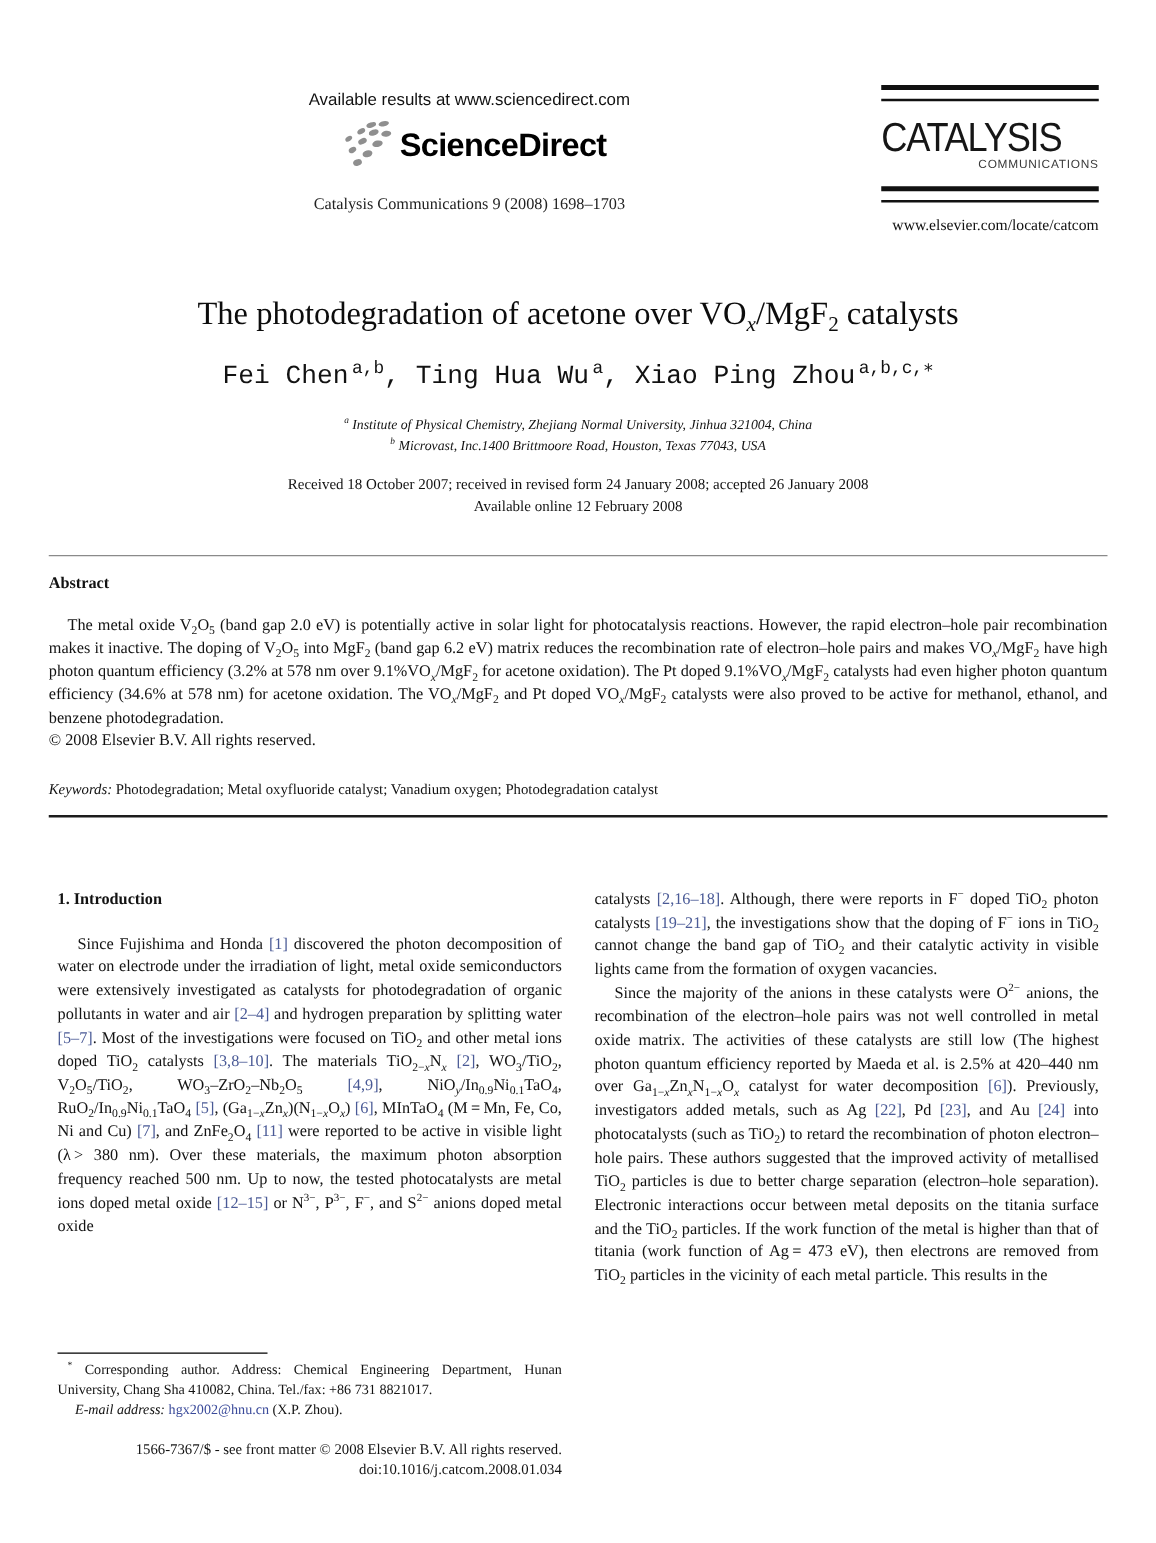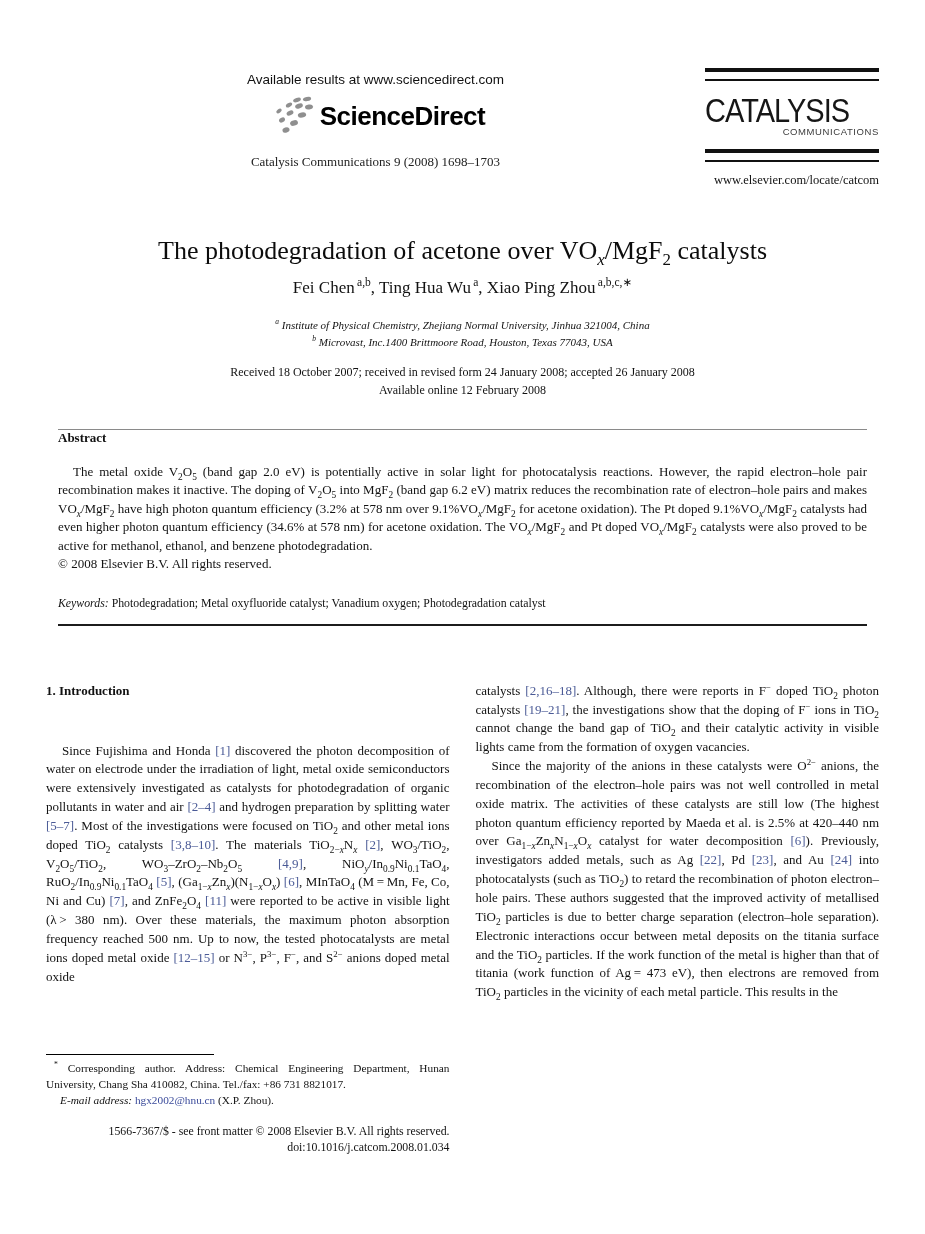--- a/index.html
+++ b/index.html
@@ -18,39 +18,39 @@
   .sd-logo { margin-top:9px; display:inline-flex; align-items:center; gap:4px; }
   .sd-dots svg { width:50px; height:40px; display:block; }
   .sd-wordmark { font-family:"Liberation Sans", sans-serif; font-weight:bold; font-size:26px; letter-spacing:-0.5px; color:#000; }
   .journal-citation { margin-top:14px; font-size:13px; color:#222; }
   .journal-block { width:174px; flex:0 0 auto; padding-top:4px; }
   .double-rule { height:7px; border-top:4px solid #111; border-bottom:2px solid #111; }
   .catalysis-title { font-family:"Liberation Sans", sans-serif; font-size:29px; letter-spacing:-1px; color:#161616; margin-top:14px; line-height:1; transform:scaleY(1.12); transform-origin:left top; }
   .catalysis-sub { font-family:"Liberation Sans", sans-serif; font-size:9.5px; letter-spacing:0.6px; color:#3a3a3a; text-align:right; margin-top:2px; margin-bottom:12px; }
   .locate-url { text-align:right; font-size:12.5px; margin-top:11px; color:#111; }
   
-  .front { padding:0 58px; }
+  .front { padding:0 39px; }
   .article-title { text-align:center; font-size:26px; margin-top:48px; color:#0c0c0c; }
   .article-title sub, .authors sub { font-size:65%; }
-  .authors { text-align:center; font-size:17px; margin-top:12px; }
+  .authors { text-align:center; font-size:21px; margin-top:24px;font-family:Liberation Mono, monospace; }
   sup { font-size:68%; line-height:0; }
   sub { font-size:72%; line-height:0; }
   .affiliations { text-align:center; font-style:italic; font-size:11px; line-height:1.5; margin-top:19px; }
   .received { text-align:center; font-size:12px; line-height:1.5; margin-top:13px; }
   .rule-thin { border-top:1.5px solid #8a8a8a; margin-top:30px; }
-  .abstract-head { font-weight:bold; font-size:13px; margin-top:0; font-family:"Liberation Serif", serif; }
+  .abstract-head { font-weight:bold; font-size:13px; margin-top:13px; font-family:"Liberation Serif", serif; }
   .abstract-body { font-size:13px; line-height:1.42; text-align:justify; margin-top:17px; text-indent:15px; }
   .abstract-copyright { font-size:13px; line-height:1.42; text-align:left; }
   .keywords-line { font-size:11.8px; margin-top:22px; }
   .keywords-label { font-style:italic; }
   .rule-thick { border-top:2px solid #1c1c1c; margin-top:13px; }
   
   .columns { display:flex; gap:26px; padding:0 46px; margin-top:56px; height:474px; }
   .col { flex:1 1 0; font-size:13px; line-height:1.45; text-align:justify; }
-  .col-left { display:flex; flex-direction:column;gap:24px; }
+  .col-left { display:flex; flex-direction:column; }
   .section-head { font-weight:bold; font-size:13px; text-align:left; margin:0 0 17px 0; }
   .para { margin:0; }
   .para.indent { text-indent:16px; }
   .cite { color:#4a5a96; }
   .link { color:#3a4a9a; }
   
   .footnote { margin-top:auto; font-size:11.3px; line-height:1.45; text-align:justify; }
   .footnote-rule { width:168px; border-top:1px solid #000; margin-bottom:5px; }
   .footnote .email-line { text-indent:14px; }
   .fn-corresponding { text-indent:8px; }

